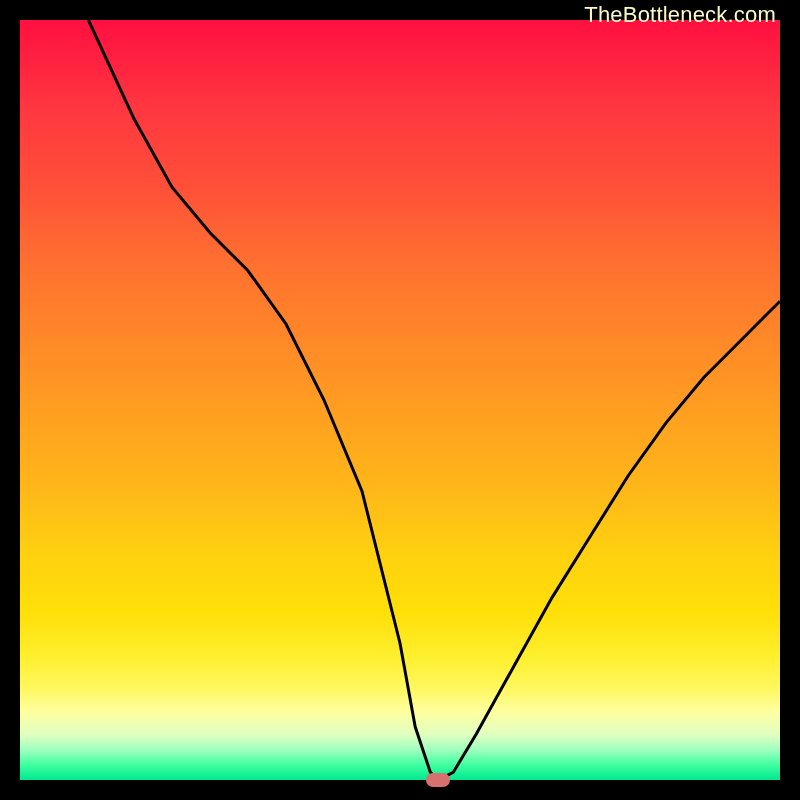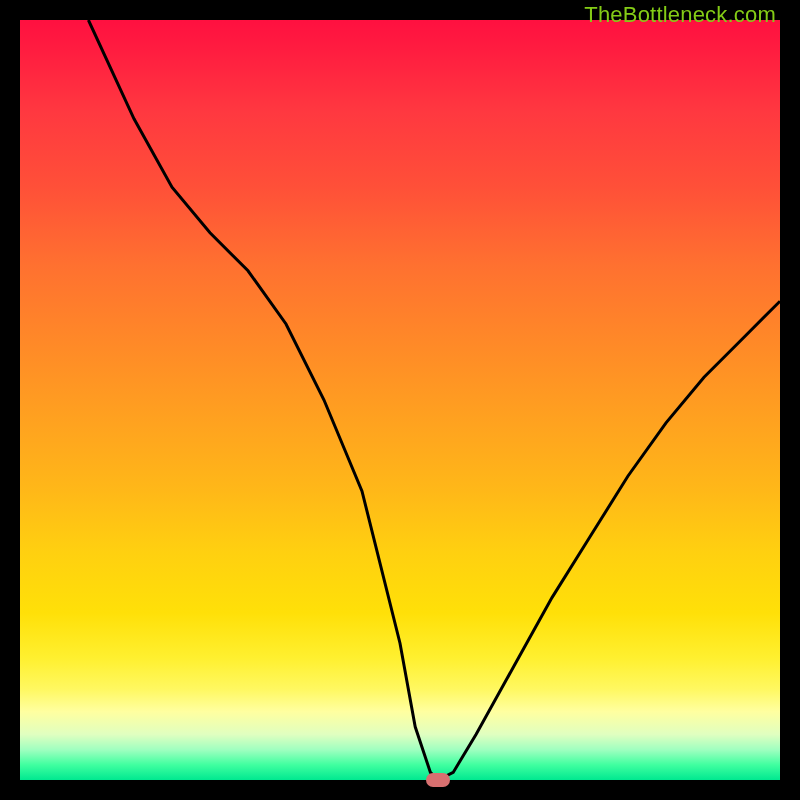--- a/index.html
+++ b/index.html
@@ -40,21 +40,21 @@
       #e0ffc0 94%,
       #a0ffc0 96%,
       #40ffa0 98%,
       #00e890 100%
     );
   }
   .watermark {
     position: absolute;
     top: 2px;
     right: 24px;
-    color: #84cc16;
+    color: #fef9c3;
     font-size: 22px;
     font-weight: 500;
     z-index: 10;
     letter-spacing: 0.2px;
   }
   svg.curve {
     position: absolute;
     left: 0;
     top: 0;
     width: 760px;

